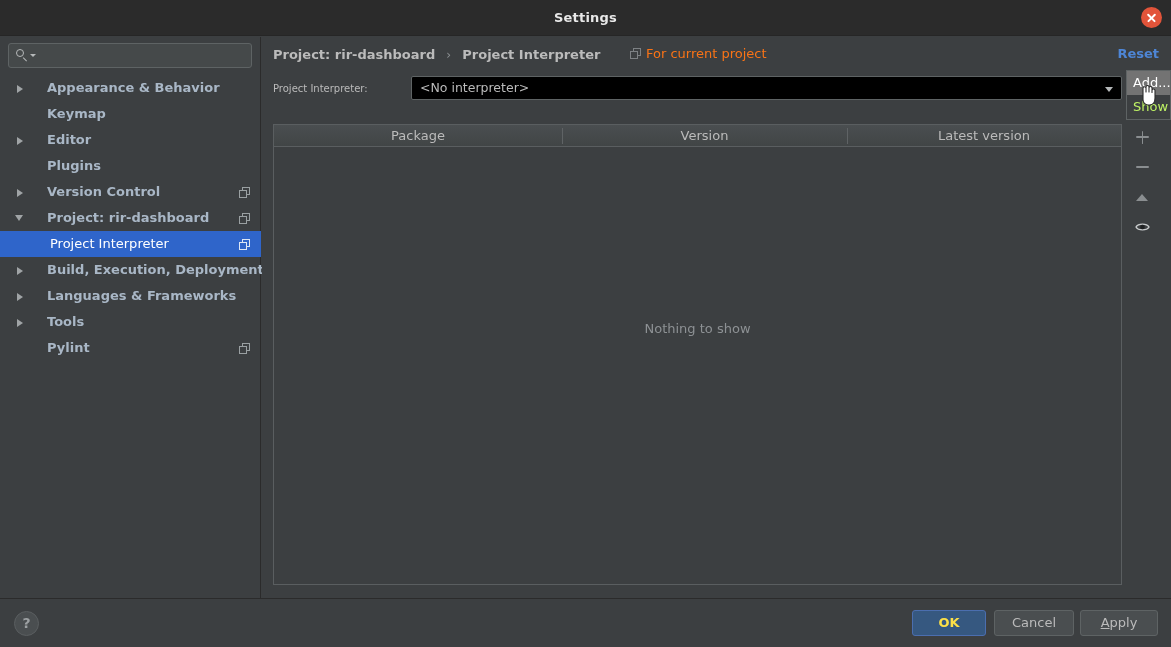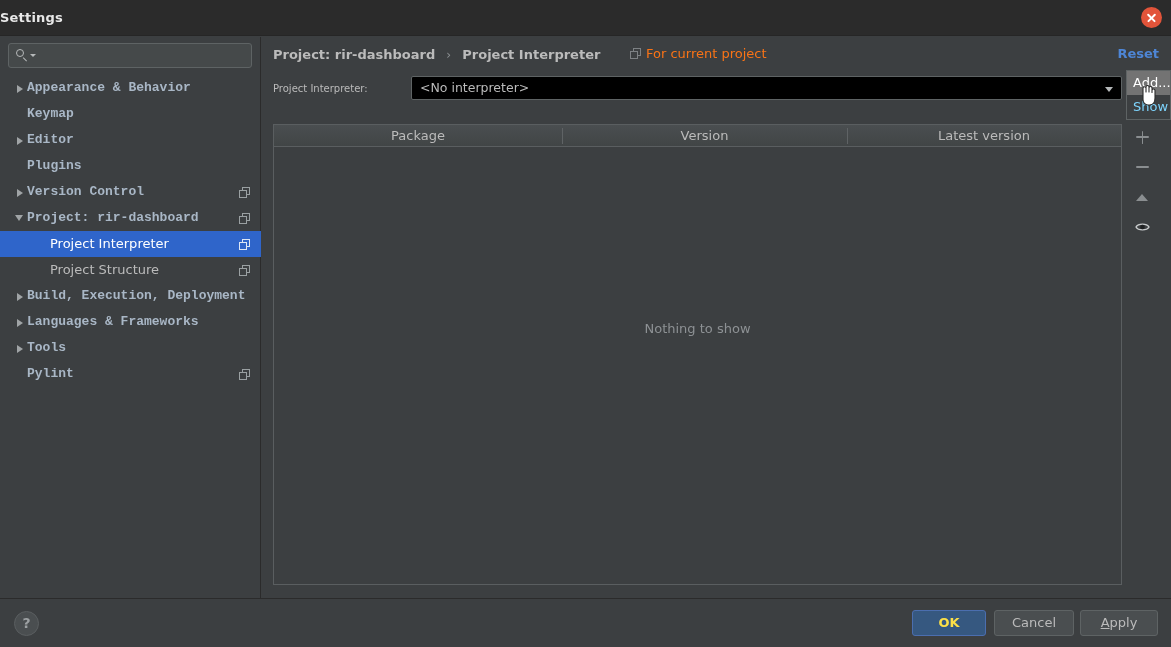--- a/index.html
+++ b/index.html
@@ -16,21 +16,21 @@
   }
 
   
   .titlebar {
     position: absolute; left: 0; top: 0; width: 1171px; height: 36px;
     background: #2b2b2b;
     border-bottom: 1px solid #262626;
   }
   .titlebar-text {
     position: absolute; left: 0; top: 0; width: 1171px;
-    line-height: 36px; 
+    line-height: 36px; text-align: center;
     color: #e8e8e8; font-size: 13px; font-weight: bold;
     letter-spacing: .2px;
   }
   .close-btn {
     position: absolute; right: 9px; top: 7px;
     width: 21px; height: 21px; border-radius: 50%;
     background: #e2543a;
     cursor: pointer;
   }
   .close-btn::before, .close-btn::after {
@@ -101,21 +101,21 @@
   .tw.expanded {
     left: 15px;
     border-left: 4.6px solid transparent;
     border-right: 4.6px solid transparent;
     border-top: 6px solid #a0a4a6;
   }
   .tree-label {
     position: absolute; top: 0;
     color: #a9b7c6; font-size: 13px; font-weight: bold;
   }
-  .tree-row.lvl0 .tree-label { left: 27px; font-family: Liberation Mono, monospace; }
+  .tree-row.lvl0 .tree-label { left: 47px; }
   .tree-row.lvl1 .tree-label {
     left: 50px; font-weight: normal; color: #bbbbbb; font-size: 13px;
   }
   .tree-row.selected .tree-label { color: #ffffff; }
 
   .mod-icon {
     position: absolute; right: 11px; top: 8px; width: 11px; height: 11px;
   }
   .mod-icon .back {
     position: absolute; left: 3px; top: 0; width: 8px; height: 8px;
@@ -185,21 +185,21 @@
   }
 
   
   .popup {
     position: absolute; left: 864px; top: 33px; width: 45px;
     background: #3c3f41; border: 1px solid #5e6364;
     z-index: 40;
   }
   .popup-item {
     height: 24px; line-height: 24px; padding-left: 6px;
-    color: #7dd3fc; font-size: 13px; white-space: nowrap; cursor: pointer;
+    color: #bef264; font-size: 13px; white-space: nowrap; cursor: pointer;
   }
   .popup-item.highlighted { background: #737373; color: #ffffff; }
   .cursor-hand {
     position: absolute; left: 13px; top: 14px; width: 17px; height: 21px;
     z-index: 60; pointer-events: none;
   }
 
   
   .table-panel {
     position: absolute; left: 11px; top: 87px;
@@ -322,27 +322,20 @@
         <div class="tree-row lvl0">
           <span class="tw expanded"></span>
           <span class="tree-label">Project: rir-dashboard</span>
           <span class="mod-icon">
             <span class="back"></span>
             <span class="front"></span>
           </span>
         </div>
         <div class="tree-row lvl1 selected">
           <span class="tree-label">Project Interpreter</span>
-          <span class="mod-icon">
-            <span class="back"></span>
-            <span class="front"></span>
-          </span>
-        </div>
-        <div class="tree-row lvl1">
-          <span class="tree-label">Project Structure</span>
           <span class="mod-icon">
             <span class="back"></span>
             <span class="front"></span>
           </span>
         </div>
         <div class="tree-row lvl0">
           <span class="tw collapsed"></span>
           <span class="tree-label">Build, Execution, Deployment</span>
         </div>
         <div class="tree-row lvl0">

